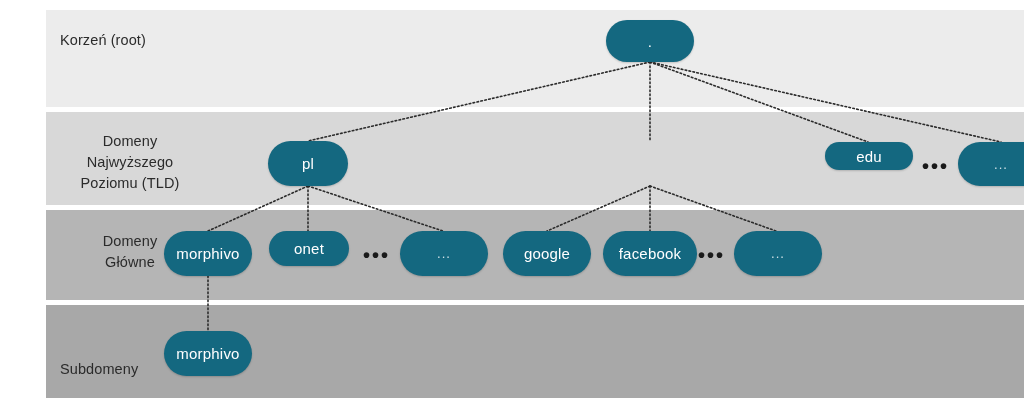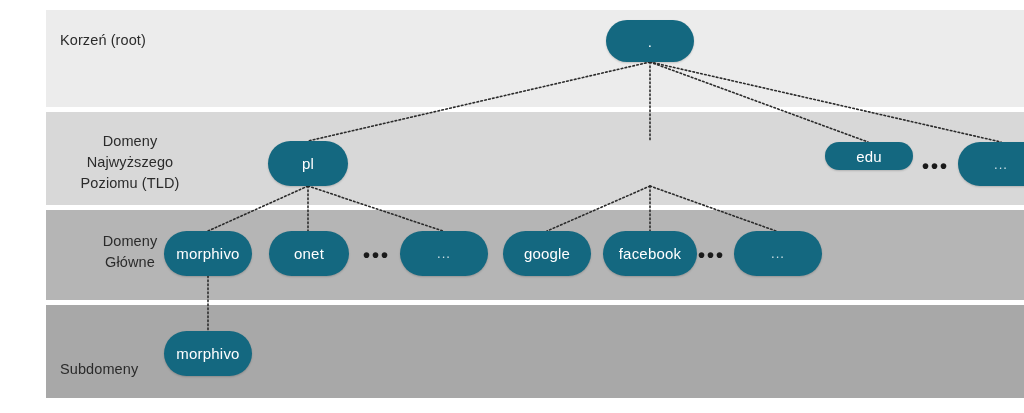--- a/index.html
+++ b/index.html
@@ -128,21 +128,21 @@
   </div>
   <div class="node dots-node" style="left:920px; top:142px; width:86px; height:44px;">
     <span>...</span>
   </div>
 
   <div class="sep-dots" style="left:884px; top:156px;">•••</div>
 
   <div class="node" style="left:126px; top:231px; width:88px; height:45px;">
     <span>morphivo</span>
   </div>
-  <div class="node" style="left:231px; top:231px; width:80px; height:45px;">
+  <div class="node" style="left:231px; top:231px; width:80px; height:35px;">
     <span>onet</span>
   </div>
   <div class="node dots-node" style="left:362px; top:231px; width:88px; height:45px;">
     <span>...</span>
   </div>
   <div class="node" style="left:465px; top:231px; width:88px; height:45px;">
     <span>google</span>
   </div>
   <div class="node" style="left:565px; top:231px; width:94px; height:45px;">
     <span>facebook</span>

